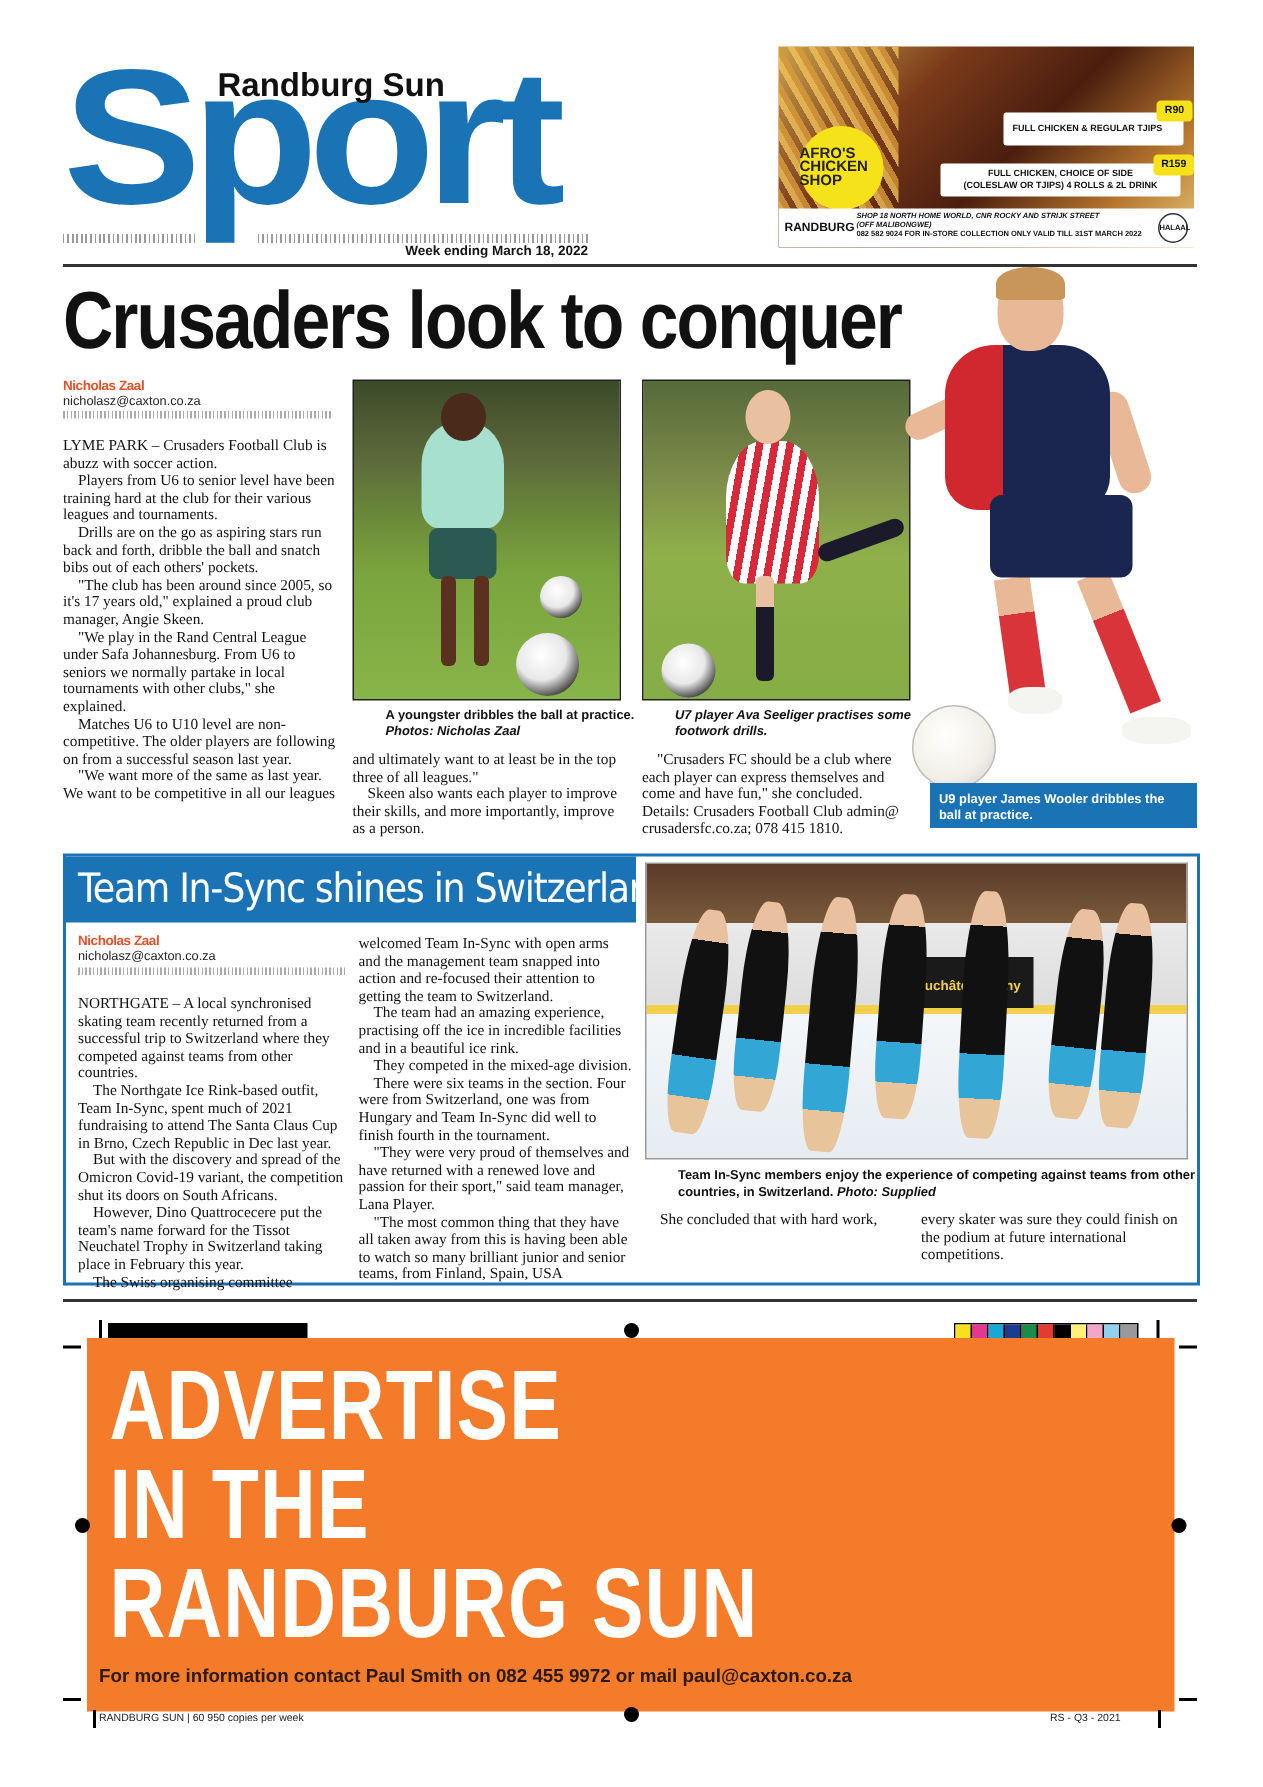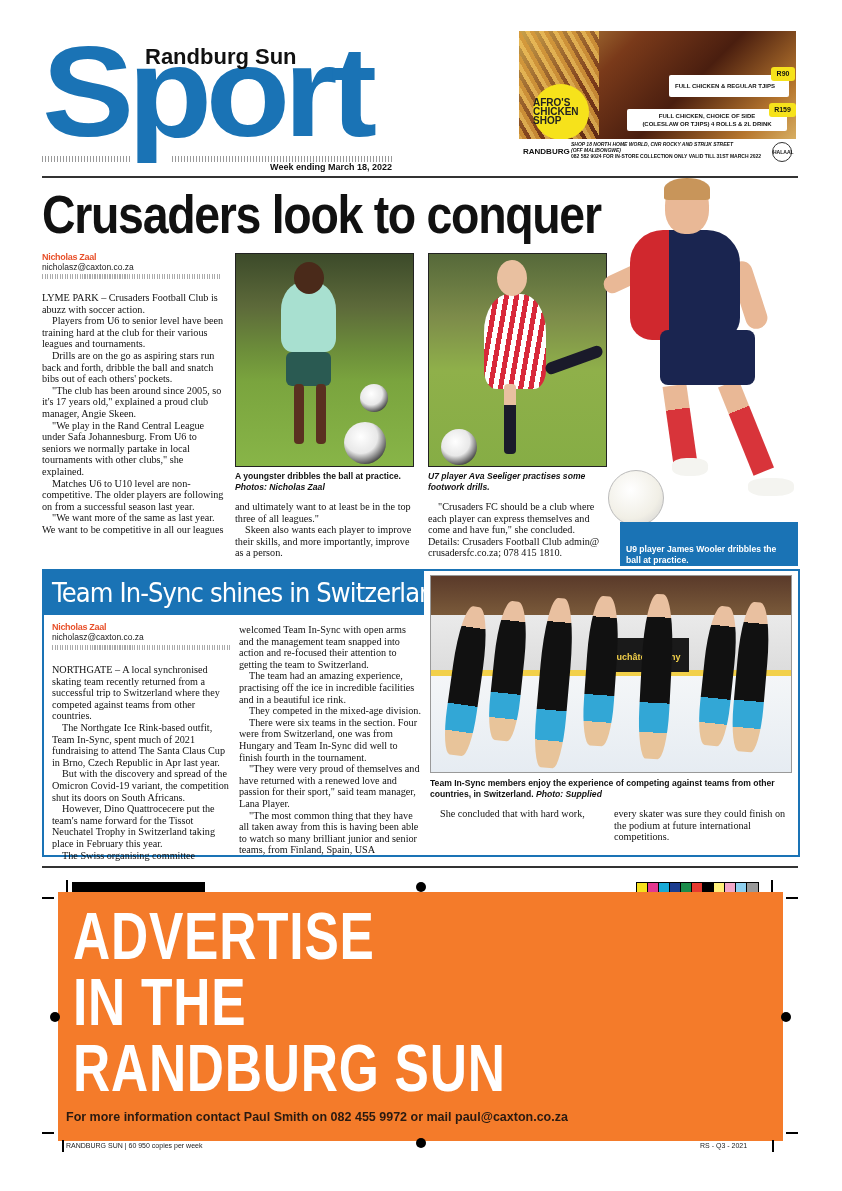--- a/index.html
+++ b/index.html
@@ -32,21 +32,21 @@
   .h1 { left: 42px; top: 184px; font-family: "Liberation Sans", sans-serif; font-weight: 700; font-size: 54px; line-height: 60px; letter-spacing: -1.5px; transform: scaleX(0.86); transform-origin: left top; white-space: nowrap; }
 
   .byline { font-family: "Liberation Sans", sans-serif; font-weight: 700; font-size: 9px; color: #e8502a; letter-spacing: -0.3px; }
   .email { font-family: "Liberation Sans", sans-serif; font-size: 8.5px; color: #222; }
   .dotrule { height: 5px; background: repeating-linear-gradient(90deg, #aaa 0 1px, transparent 1px 2.5px); }
 
   .body-text { font-size: 10.2px; line-height: 11.6px; color: #111; }
   .body-text p { text-indent: 10px; }
   .body-text p.first { text-indent: 0; }
 
-  .caption { font-family: "Liberation Sans", sans-serif; font-weight: 700; font-size: 8.6px; line-height: 10.5px; color: #111; }
+  .caption { font-family: "Liberation Sans", sans-serif; font-weight: 700; font-size: 8.6px; line-height: 10.5px; color: #111; margin-left: 22px; }
   .caption i { font-style: italic; }
 
   
   .photo { border: 1px solid #222; overflow: hidden; }
   .ph1 { left: 235px; top: 253px; width: 179px; height: 214px; background: linear-gradient(180deg, #3c4a2a 0%, #5d6a3a 25%, #6c8d3a 45%, #7aa43e 60%, #88b548 100%); }
   .ph2 { left: 428px; top: 253px; width: 179px; height: 214px; background: linear-gradient(180deg, #56693a 0%, #7d8c4a 30%, #8fb04a 55%, #86ad45 100%); }
   .ball { position: absolute; border-radius: 50%; background: radial-gradient(circle at 40% 35%, #fff 0%, #e8e8e8 45%, #333 80%); }
   .fig { position: absolute; border-radius: 40% 40% 20% 20%; }
 
   
@@ -54,21 +54,21 @@
   .u9-head { left: 665px; top: 182px; width: 44px; height: 52px; border-radius: 45%; background: #e9b896; }
   .u9-hair { left: 664px; top: 178px; width: 46px; height: 22px; border-radius: 50% 50% 10% 10%; background: #c8955a; }
   .u9-shorts { left: 660px; top: 330px; width: 95px; height: 55px; border-radius: 8px; background: #1a2550; }
   .u9-leg1 { left: 668px; top: 385px; width: 24px; height: 80px; background: linear-gradient(180deg, #e9b896 0 30%, #d8343a 30% 100%); transform: rotate(-8deg); }
   .u9-leg2 { left: 735px; top: 380px; width: 22px; height: 95px; background: linear-gradient(180deg, #e9b896 0 30%, #d8343a 30% 100%); transform: rotate(-22deg); }
   .u9-boot1 { left: 672px; top: 458px; width: 36px; height: 18px; border-radius: 40%; background: #f4f4f0; }
   .u9-boot2 { left: 748px; top: 478px; width: 46px; height: 18px; border-radius: 40%; background: #f4f4f0; }
   .u9-arm1 { left: 602px; top: 268px; width: 52px; height: 18px; border-radius: 9px; background: #e9b896; transform: rotate(-25deg); }
   .u9-arm2 { left: 738px; top: 260px; width: 22px; height: 70px; border-radius: 11px; background: #e9b896; transform: rotate(-18deg); }
   .u9-ball { left: 608px; top: 470px; width: 56px; height: 56px; border-radius: 50%; background: radial-gradient(circle at 40% 35%, #fff 0%, #f1efe6 60%, #ccc 100%); border: 1px solid #bbb; }
-  .u9-cap { left: 620px; top: 522px; width: 178px; height: 30px; background: #1a73b5; color: #fff; font-family: "Liberation Sans", sans-serif; font-weight: 700; font-size: 8.6px; line-height: 10.5px; padding: 22px 6px; }
+  .u9-cap { left: 620px; top: 522px; width: 178px; height: 30px; background: #1a73b5; color: #fff; font-family: "Liberation Sans", sans-serif; font-weight: 700; font-size: 8.6px; line-height: 10.5px; padding: 5px 6px; }
 
   
   .sync-box { left: 42px; top: 569px; width: 758px; height: 288px; border: 2px solid #1a73b5; }
   .sync-head { left: 44px; top: 571px; width: 380px; height: 44px; background: #1a73b5; }
   .sync-title { left: 52px; top: 573px; font-family: "DejaVu Sans", sans-serif; font-size: 27px; line-height: 40px; color: #fff; letter-spacing: -1px; transform: scaleX(0.9); transform-origin: left top; white-space: nowrap; }
   .sync-photo { left: 430px; top: 575px; width: 362px; height: 198px; border: 1px solid #999; overflow: hidden; background: linear-gradient(180deg, #5a3a2a 0%, #7a5a3a 20%, #eaeaea 20%, #ddd 48%, #f2d04a 48%, #f2d04a 51%, #f4f6f8 51%, #e6ecf2 100%); }
   .skater { position: absolute; width: 30px; border-radius: 40% 40% 30% 30%; background: linear-gradient(180deg, #e9c0a0 0 14%, #111 14% 66%, #32a7d6 66% 84%, #e8c49a 84% 100%); }
   .sync-bot-rule { left: 42px; top: 866px; width: 756px; height: 1.5px; background: #333; }
 
   
@@ -188,21 +188,21 @@
 <div class="abs sync-title">Team In-Sync shines in Switzerland</div>
 
 <div class="abs" style="left:52px;top:622px;width:178px;">
   <div class="byline">Nicholas Zaal</div>
   <div class="email">nicholasz@caxton.co.za</div>
   <div class="dotrule" style="margin-top:3px;"></div>
 </div>
 
 <div class="abs body-text" style="left:52px;top:664px;width:180px;">
   <p class="first">NORTHGATE – A local synchronised skating team recently returned from a successful trip to Switzerland where they competed against teams from other countries.</p>
-  <p>The Northgate Ice Rink-based outfit, Team In-Sync, spent much of 2021 fundraising to attend The Santa Claus Cup in Brno, Czech Republic in Apr last year.</p>
+  <p>The Northgate Ice Rink-based outfit, Team In-Sync, spent much of 2021 fundraising to attend The Santa Claus Cup in Brno, Czech Republic in Dec last year.</p>
   <p>But with the discovery and spread of the Omicron Covid-19 variant, the competition shut its doors on South Africans.</p>
   <p>However, Dino Quattrocecere put the team's name forward for the Tissot Neuchatel Trophy in Switzerland taking place in February this year.</p>
   <p>The Swiss organising committee</p>
 </div>
 
 <div class="abs body-text" style="left:239px;top:624px;width:184px;">
   <p class="first">welcomed Team In-Sync with open arms and the management team snapped into action and re-focused their attention to getting the team to Switzerland.</p>
   <p>The team had an amazing experience, practising off the ice in incredible facilities and in a beautiful ice rink.</p>
   <p>They competed in the mixed-age division.</p>
   <p>There were six teams in the section. Four were from Switzerland, one was from Hungary and Team In-Sync did well to finish fourth in the tournament.</p>

